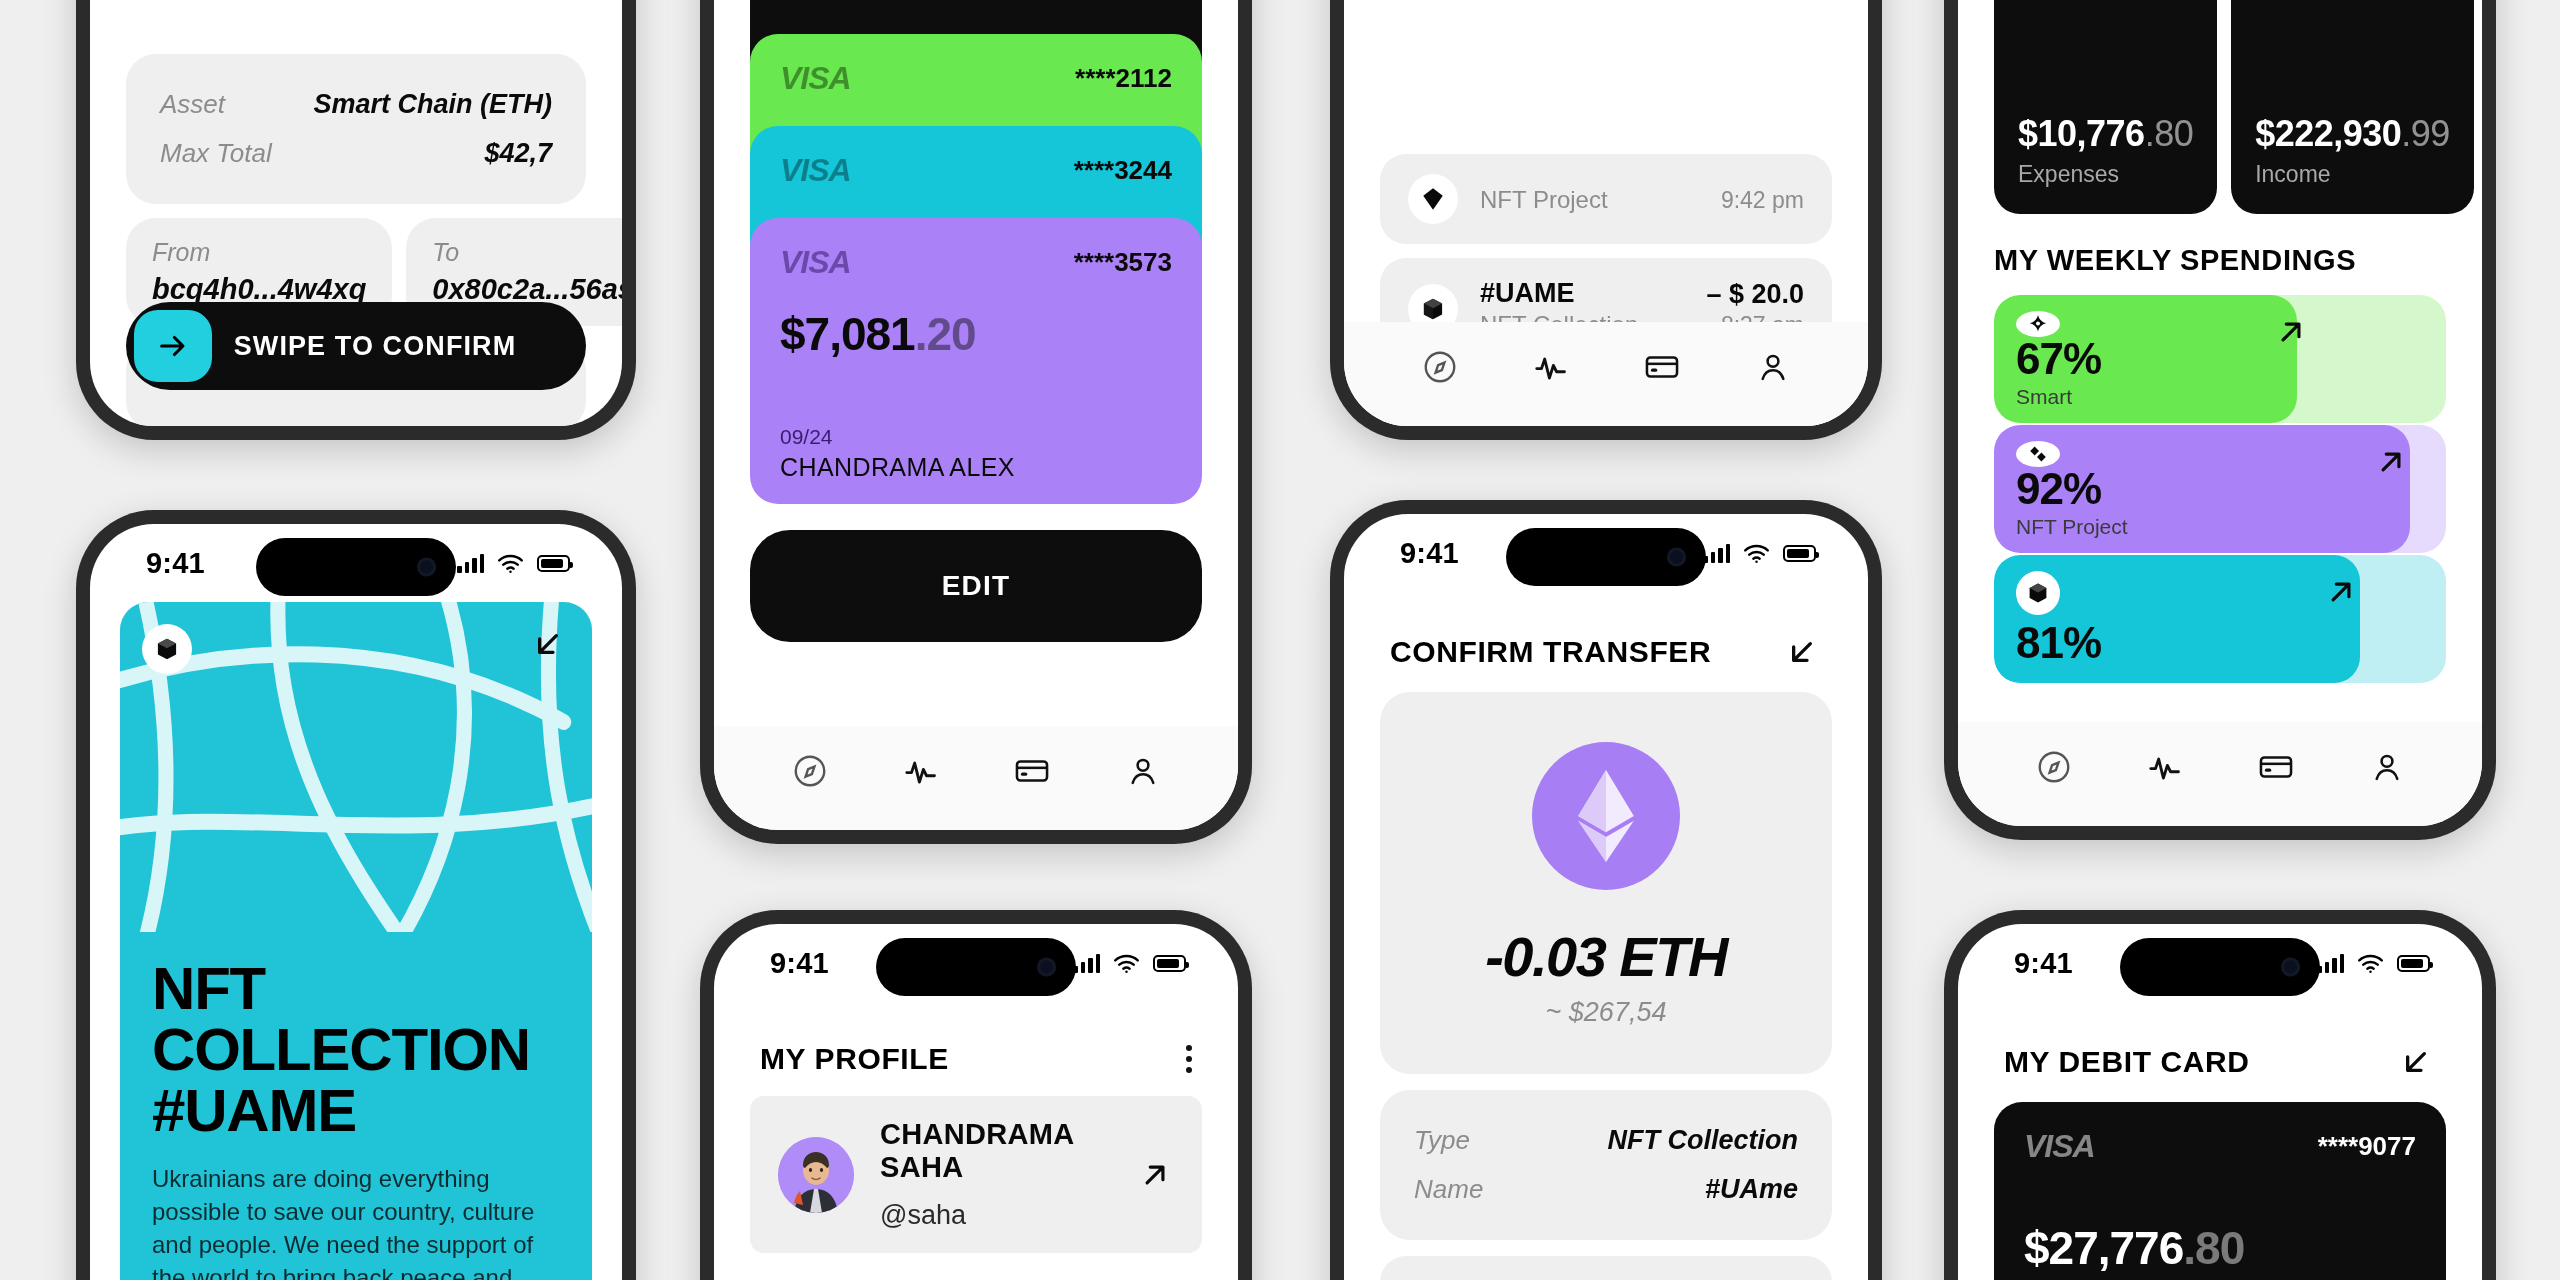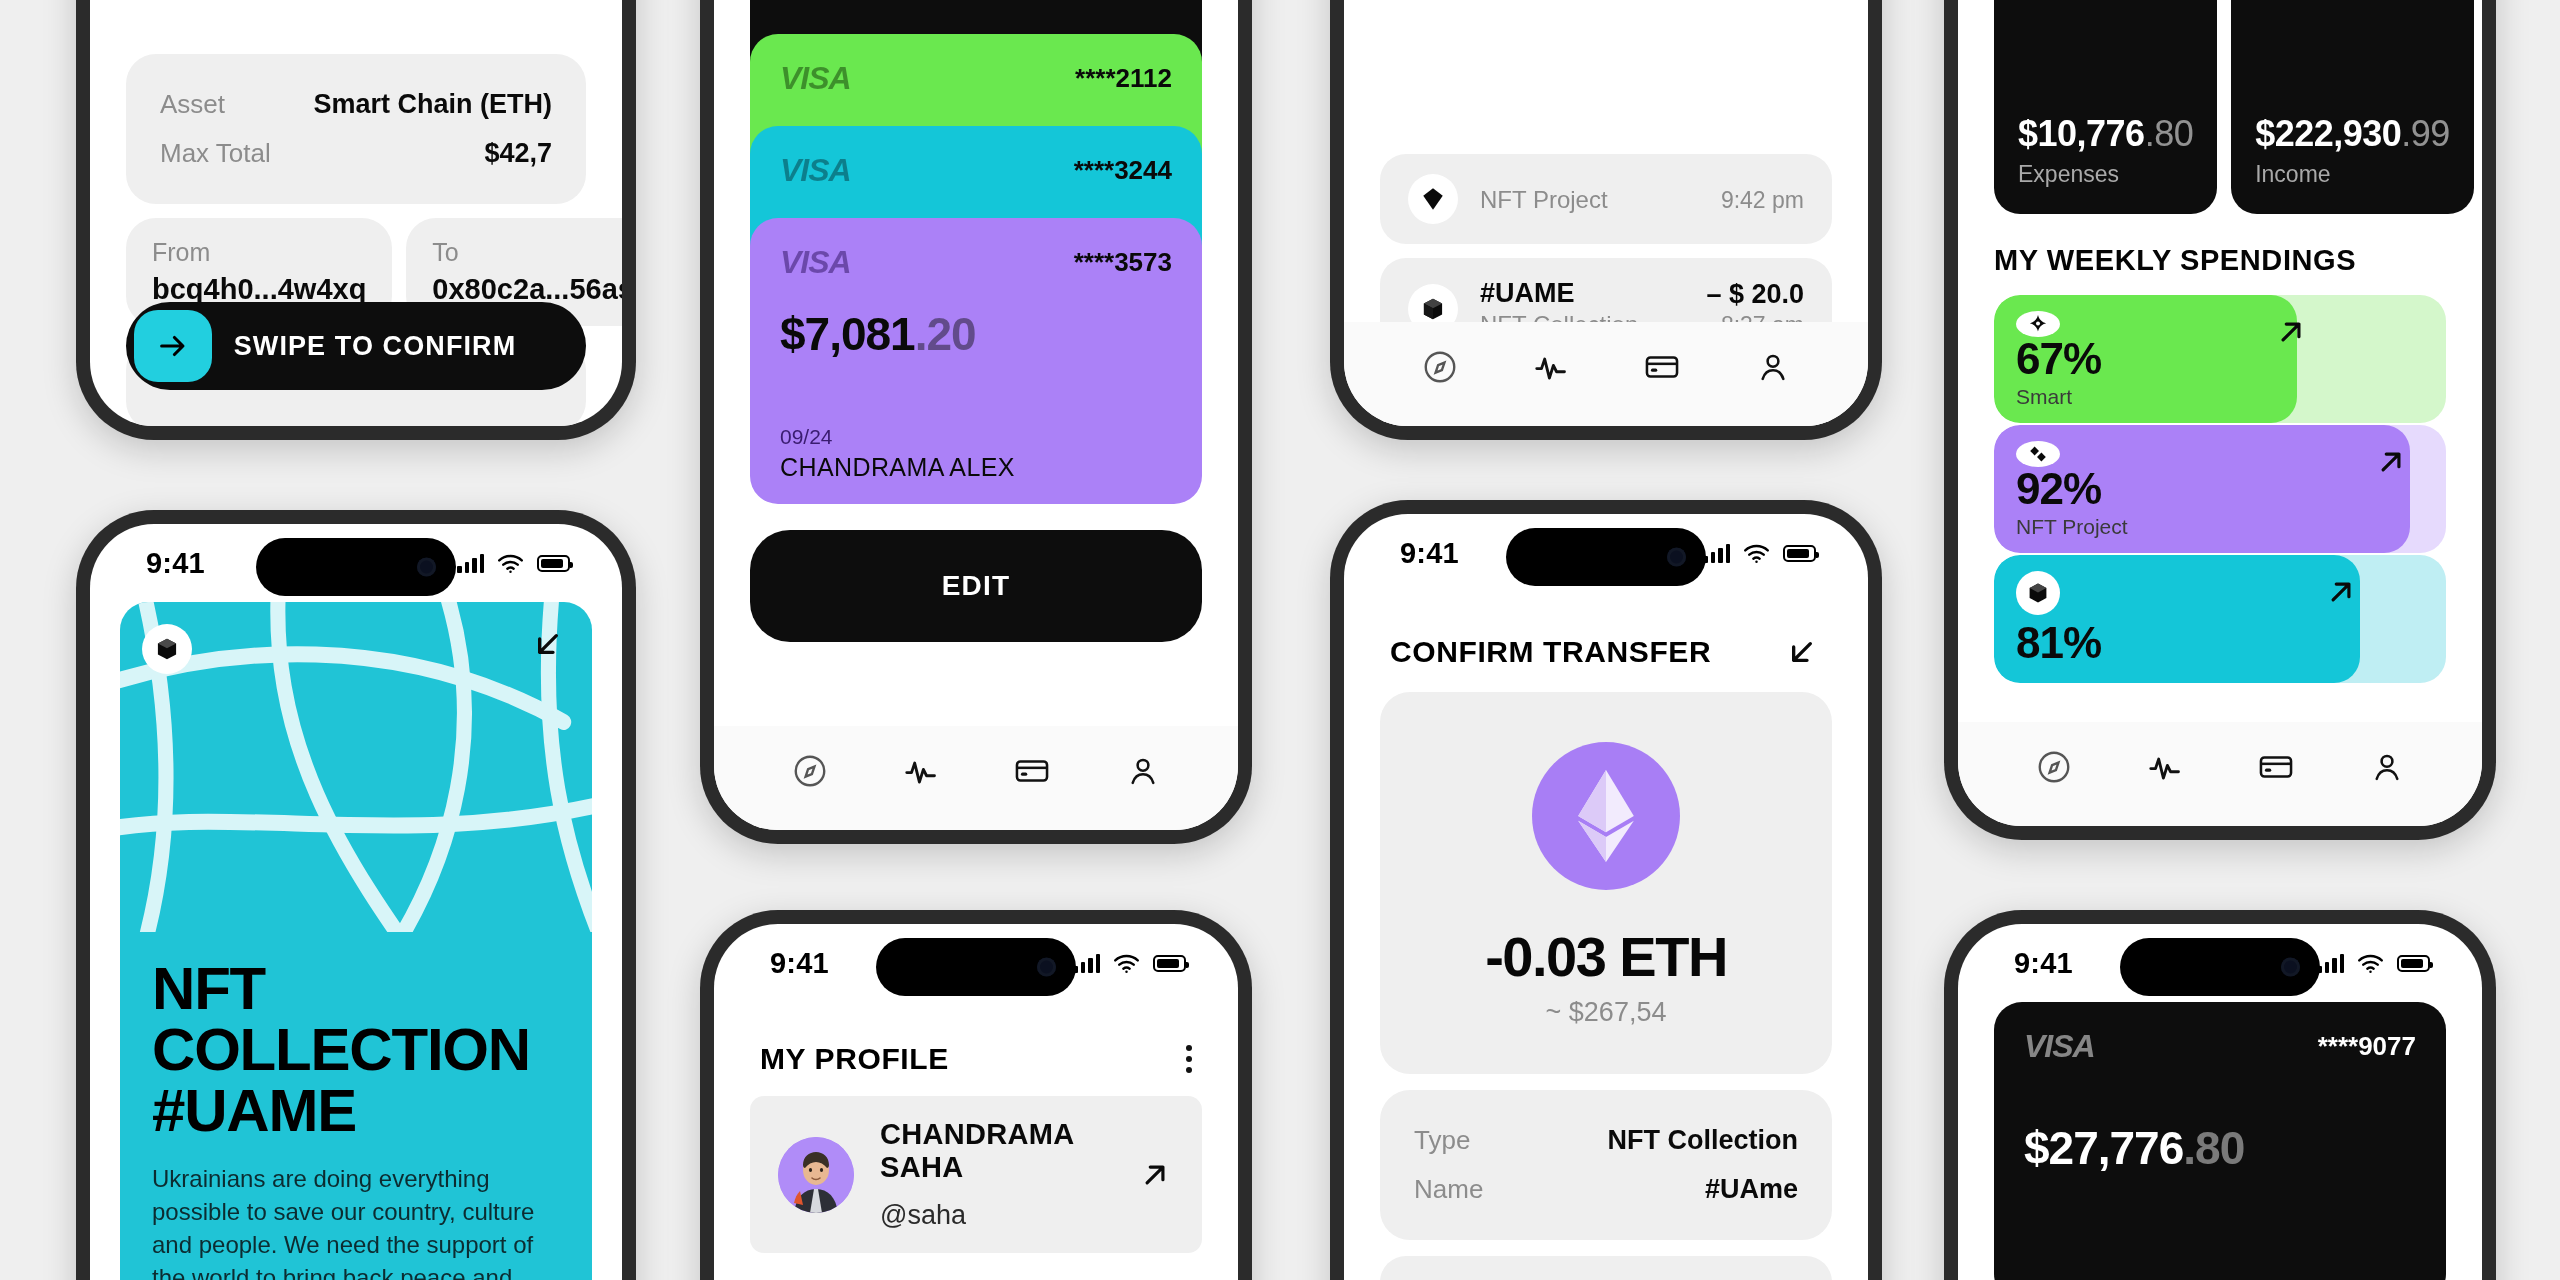--- a/index.html
+++ b/index.html
@@ -48,21 +48,21 @@
   .bars i:nth-child(3){height:15px}.bars i:nth-child(4){height:19px}
   .batt { width:33px;height:17px;border:2.5px solid #000;border-radius:5px;position:relative;padding:2px; }
   .batt span{display:block;height:100%;width:88%;background:#000;border-radius:2px;}
   .batt:after{content:"";position:absolute;right:-5px;top:5px;width:2.6px;height:6px;background:#000;border-radius:0 2px 2px 0;}
 
   
   .screen-title{
     font-size:30px;font-weight:700;letter-spacing:.6px;color:#000;
   }
   .hdr { display:flex;align-items:center;justify-content:space-between;padding:26px 46px 20px; }
-  .grp { background:#efefef; border-radius:30px; padding:26px 34px; }
+  .grp { background:#efefef; border-radius:30px; padding:26px 34px;font-style:italic; }
   .row { display:flex;align-items:baseline;justify-content:space-between;padding:9px 0; }
   .row .k { font-size:26px;color:#8c8c8c; }
   .row .v { font-size:27px;color:#0a0a0a;font-weight:600; }
   .dots3{display:flex;flex-direction:column;gap:5px;align-items:center;}
   .dots3 i{width:6px;height:6px;border-radius:50%;background:#111;display:block;}
 
   
   .tabbar{ position:absolute;left:0;right:0;bottom:0;height:104px;background:#fafafa;
            display:flex;align-items:center;justify-content:space-around;padding:0 40px 14px; }
   .tabbar svg{width:38px;height:38px;}
@@ -609,20 +609,26 @@
               <path d="M5.6 10a10 10 0 0 1 12.8 0"></path>
               <path d="M9.2 13.6a5 5 0 0 1 5.6 0"></path>
               <circle cx="12" cy="16.4" r="1.1" fill="#000" stroke="none"></circle>
             </svg>
           <div class="batt">
               <span></span>
             </div>
         </div>
       </div>
 
+      <div class="hdr" style="padding-top:40px;">
+        <div class="screen-title">MY DEBIT CARD</div>
+        <svg viewBox="0 0 24 24" width="40" height="40" fill="none" stroke="#0a0a0a" stroke-width="2" stroke-linecap="round" stroke-linejoin="round">
+            <path d="M17 7 7 17M15 17H7V9"></path>
+          </svg>
+      </div>
 
       <div style="padding:0 36px;">
         <div class="visacard" style="background:#0d0d0d;color:#fff;height:300px;">
           <div class="visatop">
             <div class="visa-logo">VISA</div>
             <div class="card-mask">****9077</div>
           </div>
           <div class="card-amt" style="margin-top:56px;">
             <span>$27,776</span><span class="cents">.80</span>
           </div>

